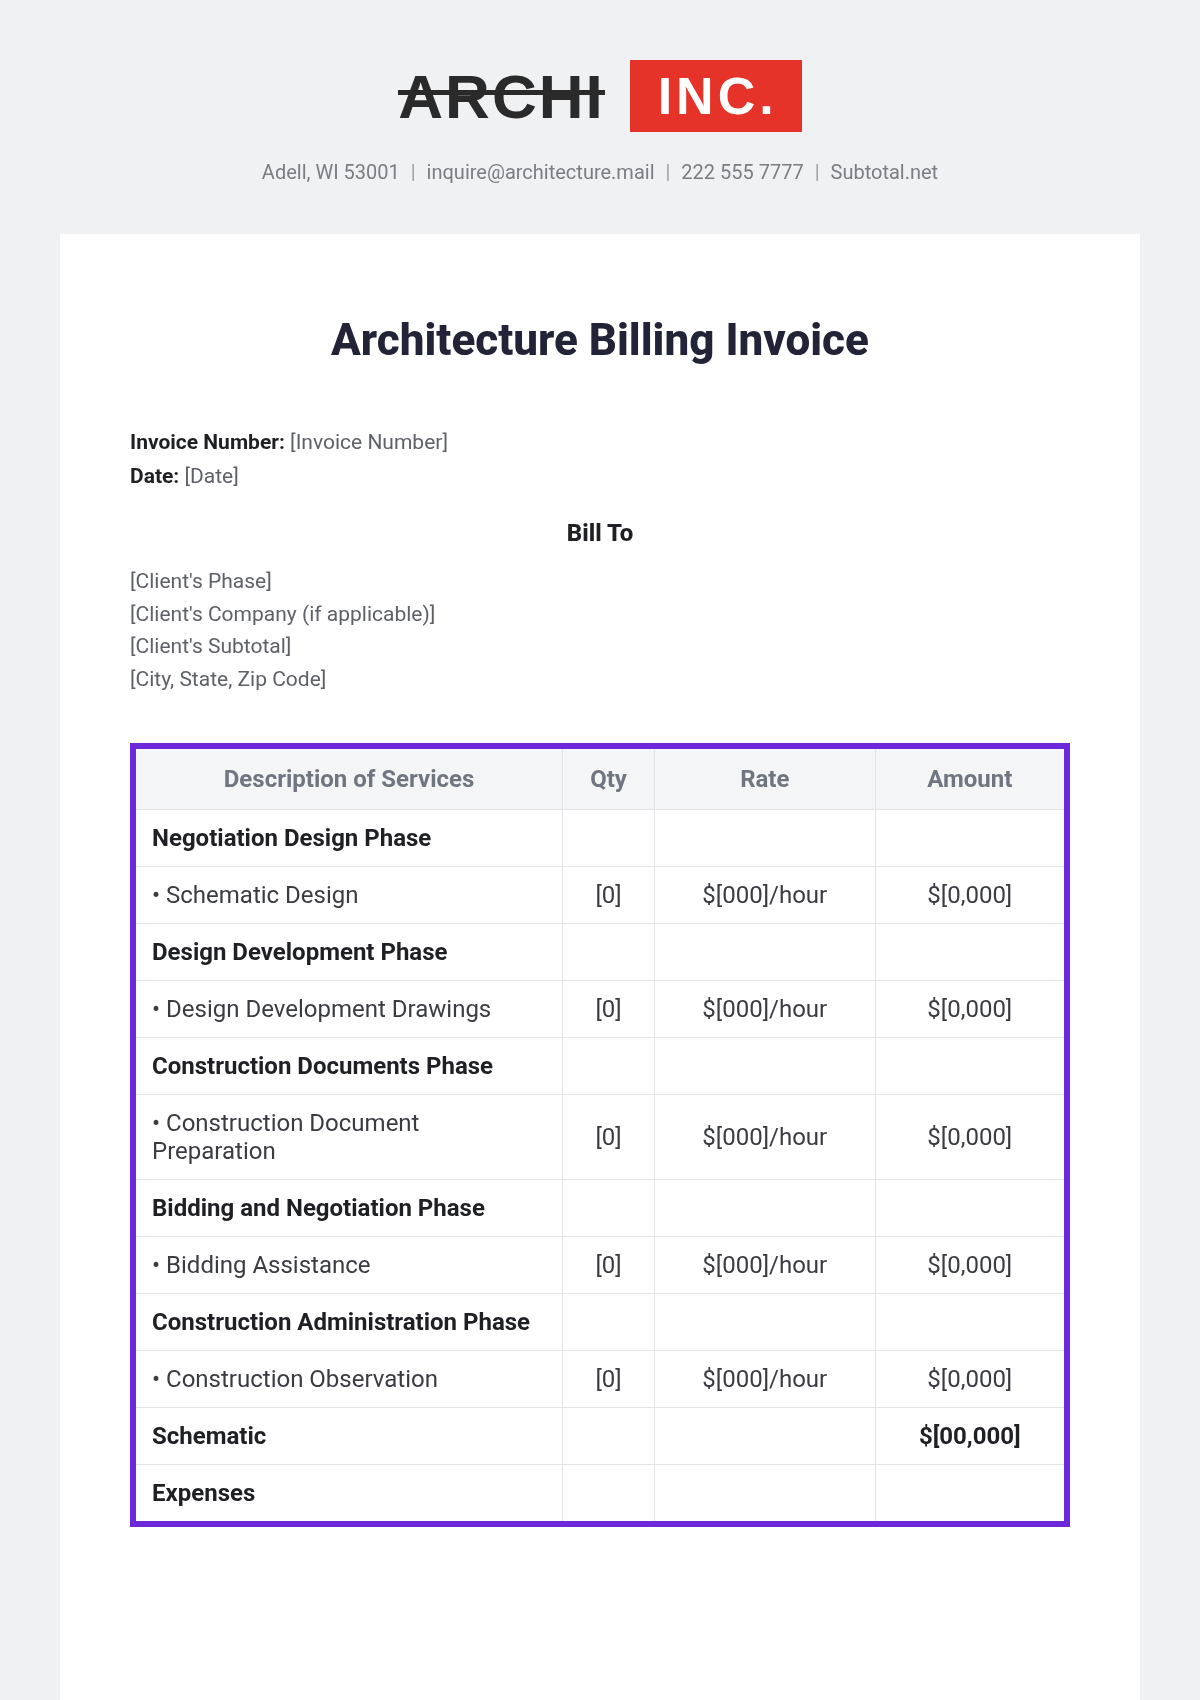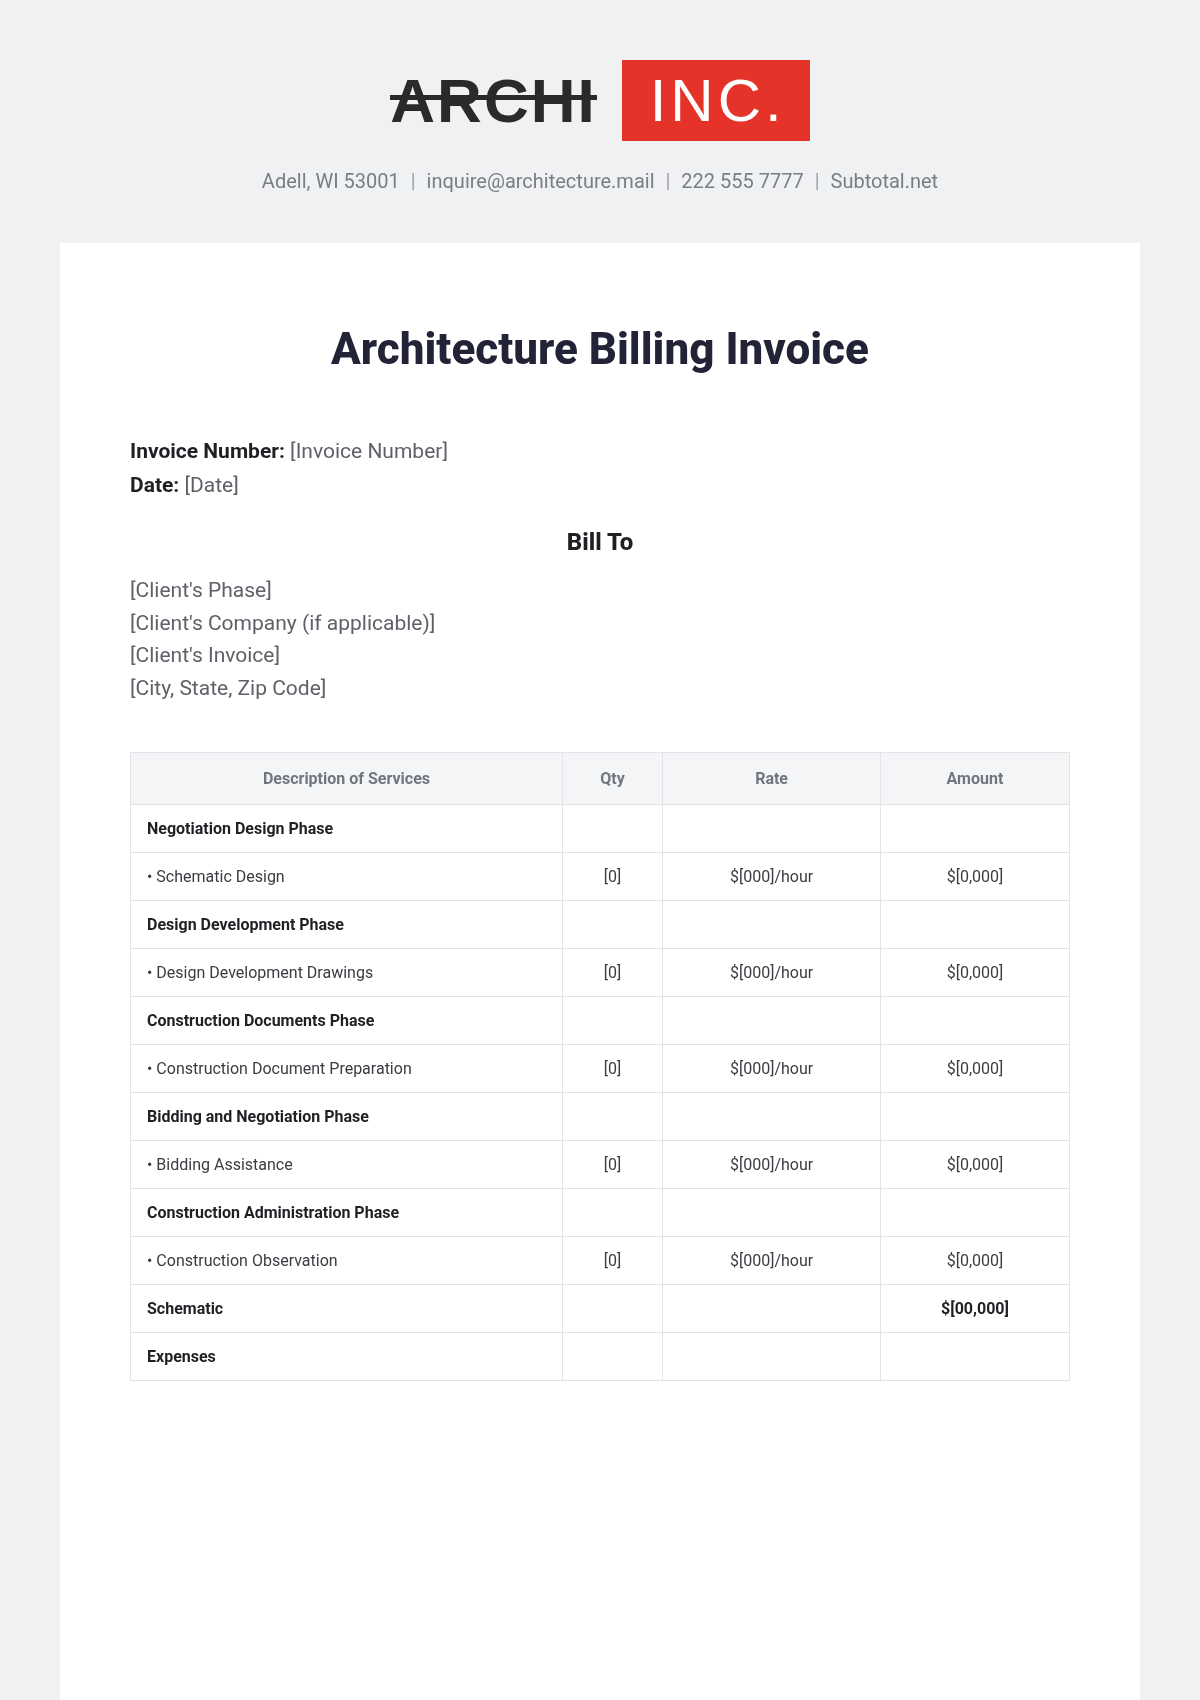--- a/index.html
+++ b/index.html
@@ -35,22 +35,22 @@
     content: "";
     position: absolute;
     left: 0; right: 0;
     top: 42%;
     height: 5px;
     background: #2a2a2a;
   }
   .logo-badge {
     background: #e6332a;
     color: #fff;
-    font-size: 60px;
-    font-weight: 400;
+    font-size: 52px;
+    font-weight: 700;
     letter-spacing: 4px;
     padding: 6px 24px 6px 28px;
     font-family: Arial, Helvetica, sans-serif;
   }
   .contact-line {
     margin-top: 28px;
     font-size: 20px;
     color: #7a7d82;
   }
   .contact-line span.sep { margin: 0 6px; color: #9ca0a6; }
@@ -84,22 +84,22 @@
   }
   .billto p {
     font-size: 21px;
     color: #5e6167;
     line-height: 1.55;
   }
   table.services {
     width: 100%;
     border-collapse: collapse;
     margin-top: 48px;
-    font-size: 16px;
-    border: 1px solid #6d28d9;
+    font-size: 24px;
+    border: 6px solid #6d28d9;
   }
   table.services th {
     background: #f4f5f7;
     color: #6f7680;
     font-weight: 700;
     padding: 16px 14px;
     border: 1px solid #e2e4e8;
     text-align: center;
   }
   table.services th.desc { text-align: center; width: 46%; }
@@ -144,21 +144,21 @@
     </p>
     <p class="meta-line">
       <span class="label">Date:</span>
       <span class="value">[Date]</span>
     </p>
 
     <h2 class="section-h">Bill To</h2>
     <div class="billto">
       <p>[Client's Phase]</p>
       <p>[Client's Company (if applicable)]</p>
-      <p>[Client's Invoice]</p>
+      <p>[Client's Subtotal]</p>
       <p>[City, State, Zip Code]</p>
     </div>
 
     <table class="services">
       <thead>
         <tr>
           <th class="desc">Description of Services</th>
           <th>Qty</th>
           <th>Rate</th>
           <th>Amount</th>

